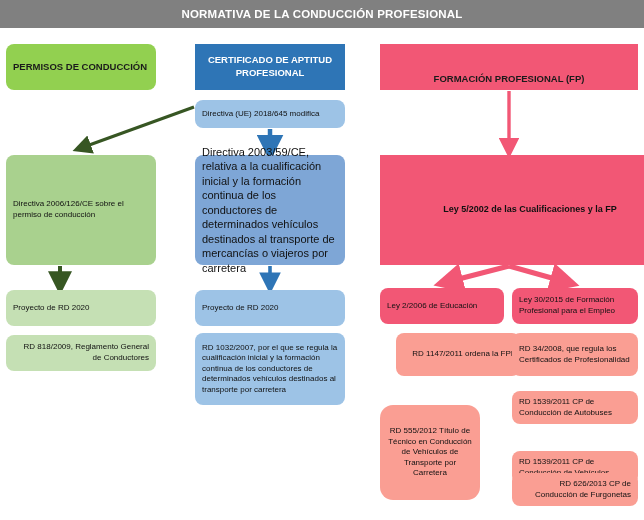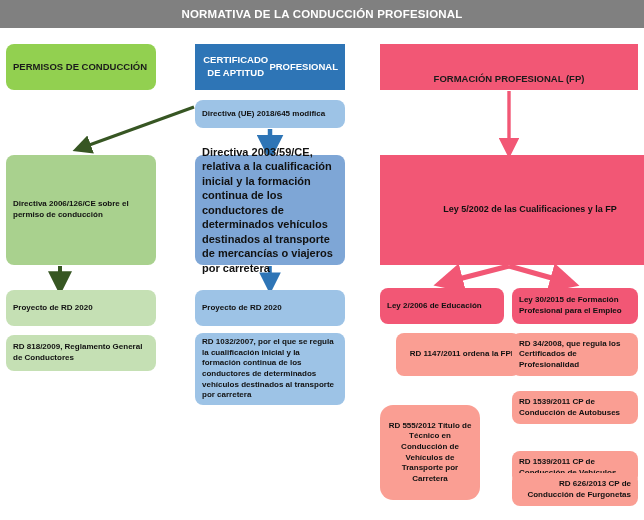--- a/index.html
+++ b/index.html
@@ -20,21 +20,20 @@
     width: 644px;
     height: 520px;
   }
   .box {
     position: absolute;
     box-sizing: border-box;
     display: flex;
     align-items: center;
     padding: 4px 7px;
     line-height: 1.32;
-    font-weight: bold;
   }
   .center-text { justify-content: center; text-align: center; }
   .left-text { justify-content: flex-start; text-align: left; border-radius: 8px; }
 
   
   #header {
     position: absolute;
     left: 0; top: 0;
     width: 644px; height: 28px;
     background: #808080;
@@ -54,21 +53,21 @@
   }
   #head-permisos {
     left: 6px; top: 44px; width: 150px; height: 46px;
     background: #92D050;
     color: #1b1b1b;
   }
   #head-cap {
     left: 195px; top: 44px; width: 150px; height: 46px;
     background: #2E75B6;
     color: #ffffff;
-    flex-direction: row;
+    flex-direction: column;
     justify-content: center;
   }
   #head-fp {
     left: 380px; top: 44px; width: 258px; height: 46px;
     background: #F25775;
     color: #1b1b1b;
     align-items: flex-end;
   }
 
   
@@ -79,20 +78,21 @@
   }
   #green-proyecto {
     left: 6px; top: 290px; width: 150px; height: 36px;
     background: #C5E0B4;
     font-size: 8px;
   }
   #green-rd818 {
     left: 6px; top: 335px; width: 150px; height: 36px;
     background: #C5E0B4;
     font-size: 8px;
+    text-align: right;
   }
 
   
   #blue-directiva-ue {
     left: 195px; top: 100px; width: 150px; height: 28px;
     background: #9DC3E6;
     font-size: 8px;
   }
   #blue-directiva-2003 {
     left: 195px; top: 155px; width: 150px; height: 110px;

